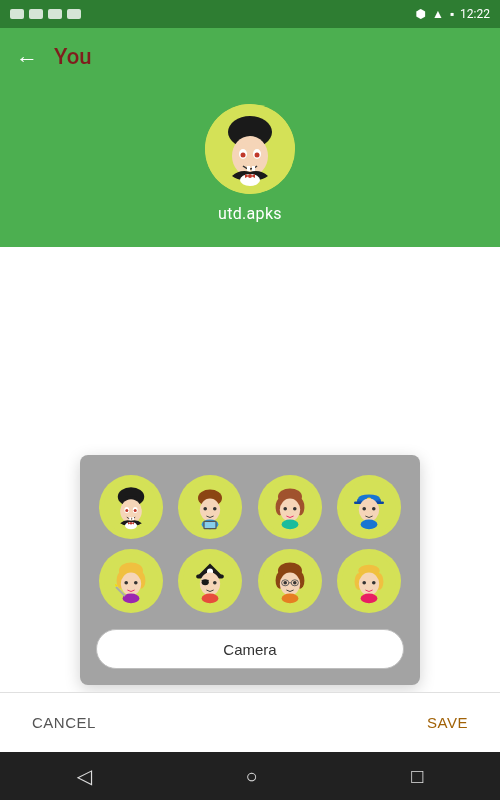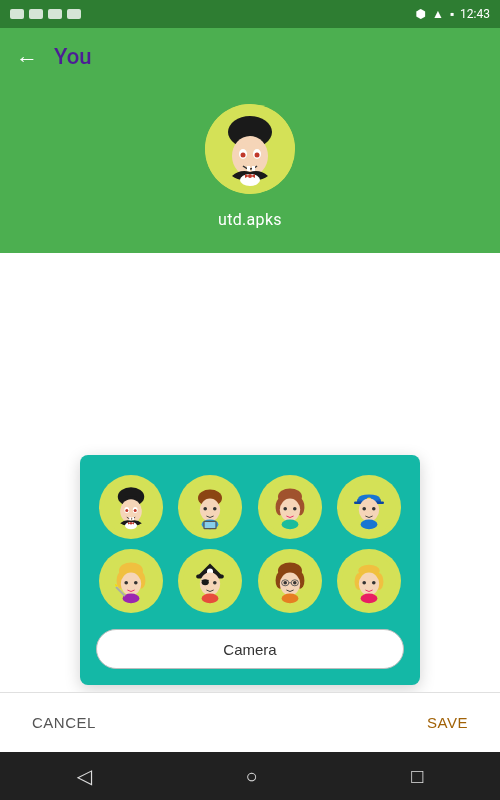--- a/index.html
+++ b/index.html
@@ -52,34 +52,33 @@
       padding: 0 16px;
       gap: 16px;
     }
     .back-arrow {
       color: white;
       font-size: 22px;
       cursor: pointer;
       line-height: 1;
     }
     .header-title {
-      color: #4c1d95;
+      color: #7f1d1d;
       font-size: 22px;
       font-weight: 500;
     }
 
     
     .profile-area {
       width: 100%;
       background: #4caf50;
       display: flex;
       flex-direction: column;
       align-items: center;
       padding: 20px 0 24px 0;
-      gap: 6px;
     }
     .avatar-circle {
       width: 90px;
       height: 90px;
       border-radius: 50%;
       background: #d4e157;
       overflow: hidden;
       display: flex;
       align-items: center;
       justify-content: center;
@@ -98,21 +97,21 @@
       height: calc(800px - 28px - 56px - 134px - 60px - 48px);
     }
 
     
     .avatar-picker-overlay {
       position: absolute;
       left: 50%;
       transform: translateX(-50%);
       bottom: 115px;
       width: 340px;
-      background: #14b8a6;
+      background: #a3a3a3;
       border-radius: 8px;
       padding: 20px 16px 16px 16px;
       box-shadow: 0 4px 16px rgba(0,0,0,0.18);
     }
     .avatar-grid {
       display: grid;
       grid-template-columns: repeat(4, 1fr);
       gap: 10px;
       margin-bottom: 16px;
     }
@@ -204,21 +203,21 @@
   <div class="status-bar-left">
     <div class="status-icon"></div>
     <div class="status-icon"></div>
     <div class="status-icon"></div>
     <div class="status-icon"></div>
   </div>
   <div class="status-right">
     <span>⬢</span>
     <span>▲</span>
     <span>▪</span>
-    <span>12:43</span>
+    <span>12:22</span>
   </div>
 </div>
 
 <div class="header-bar">
   <span class="back-arrow">←</span>
   <span class="header-title">You</span>
 </div>
 
 <div class="profile-area">
   <div class="avatar-circle">

